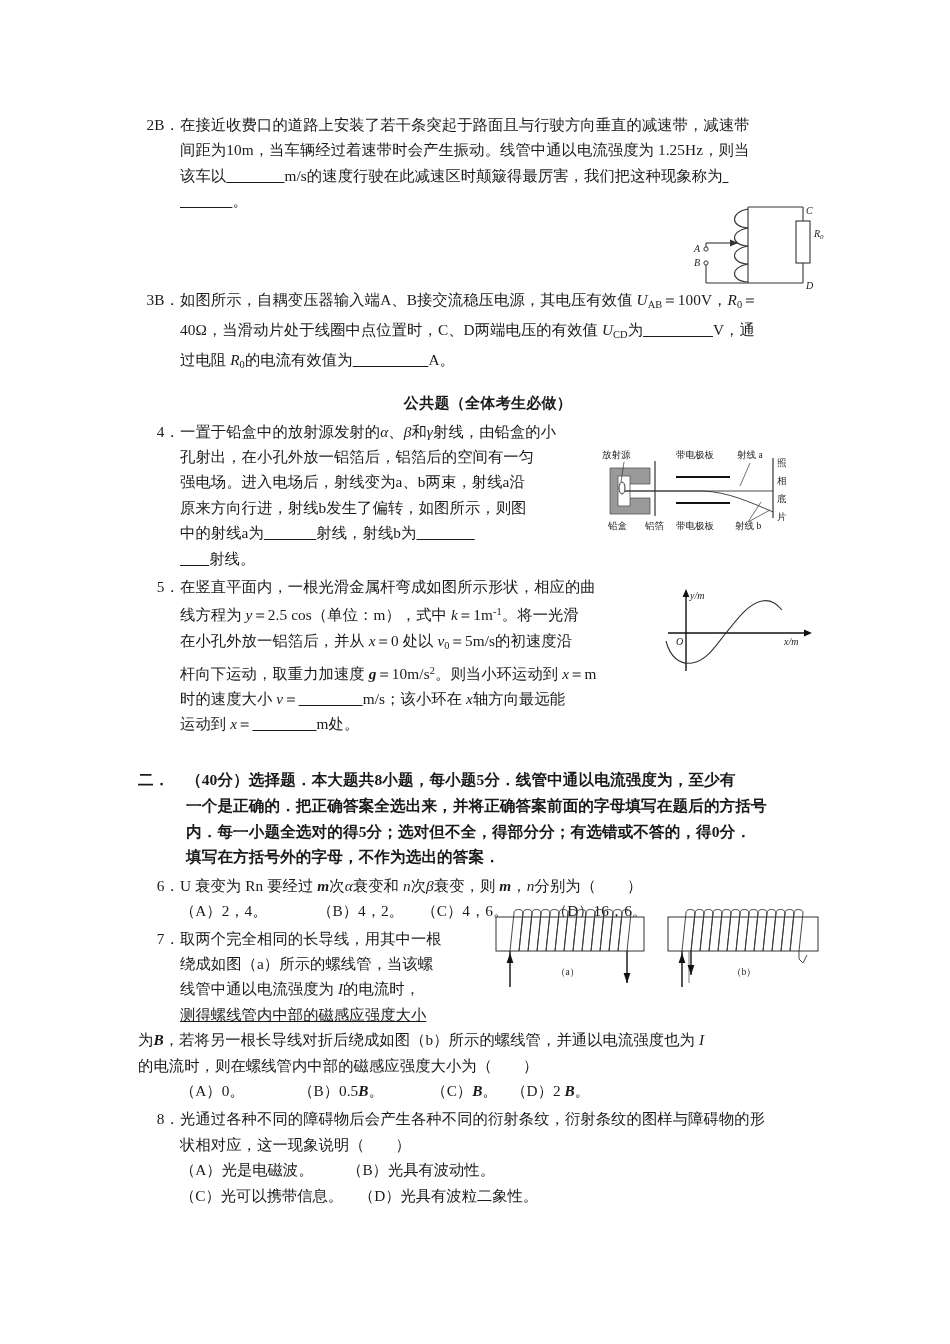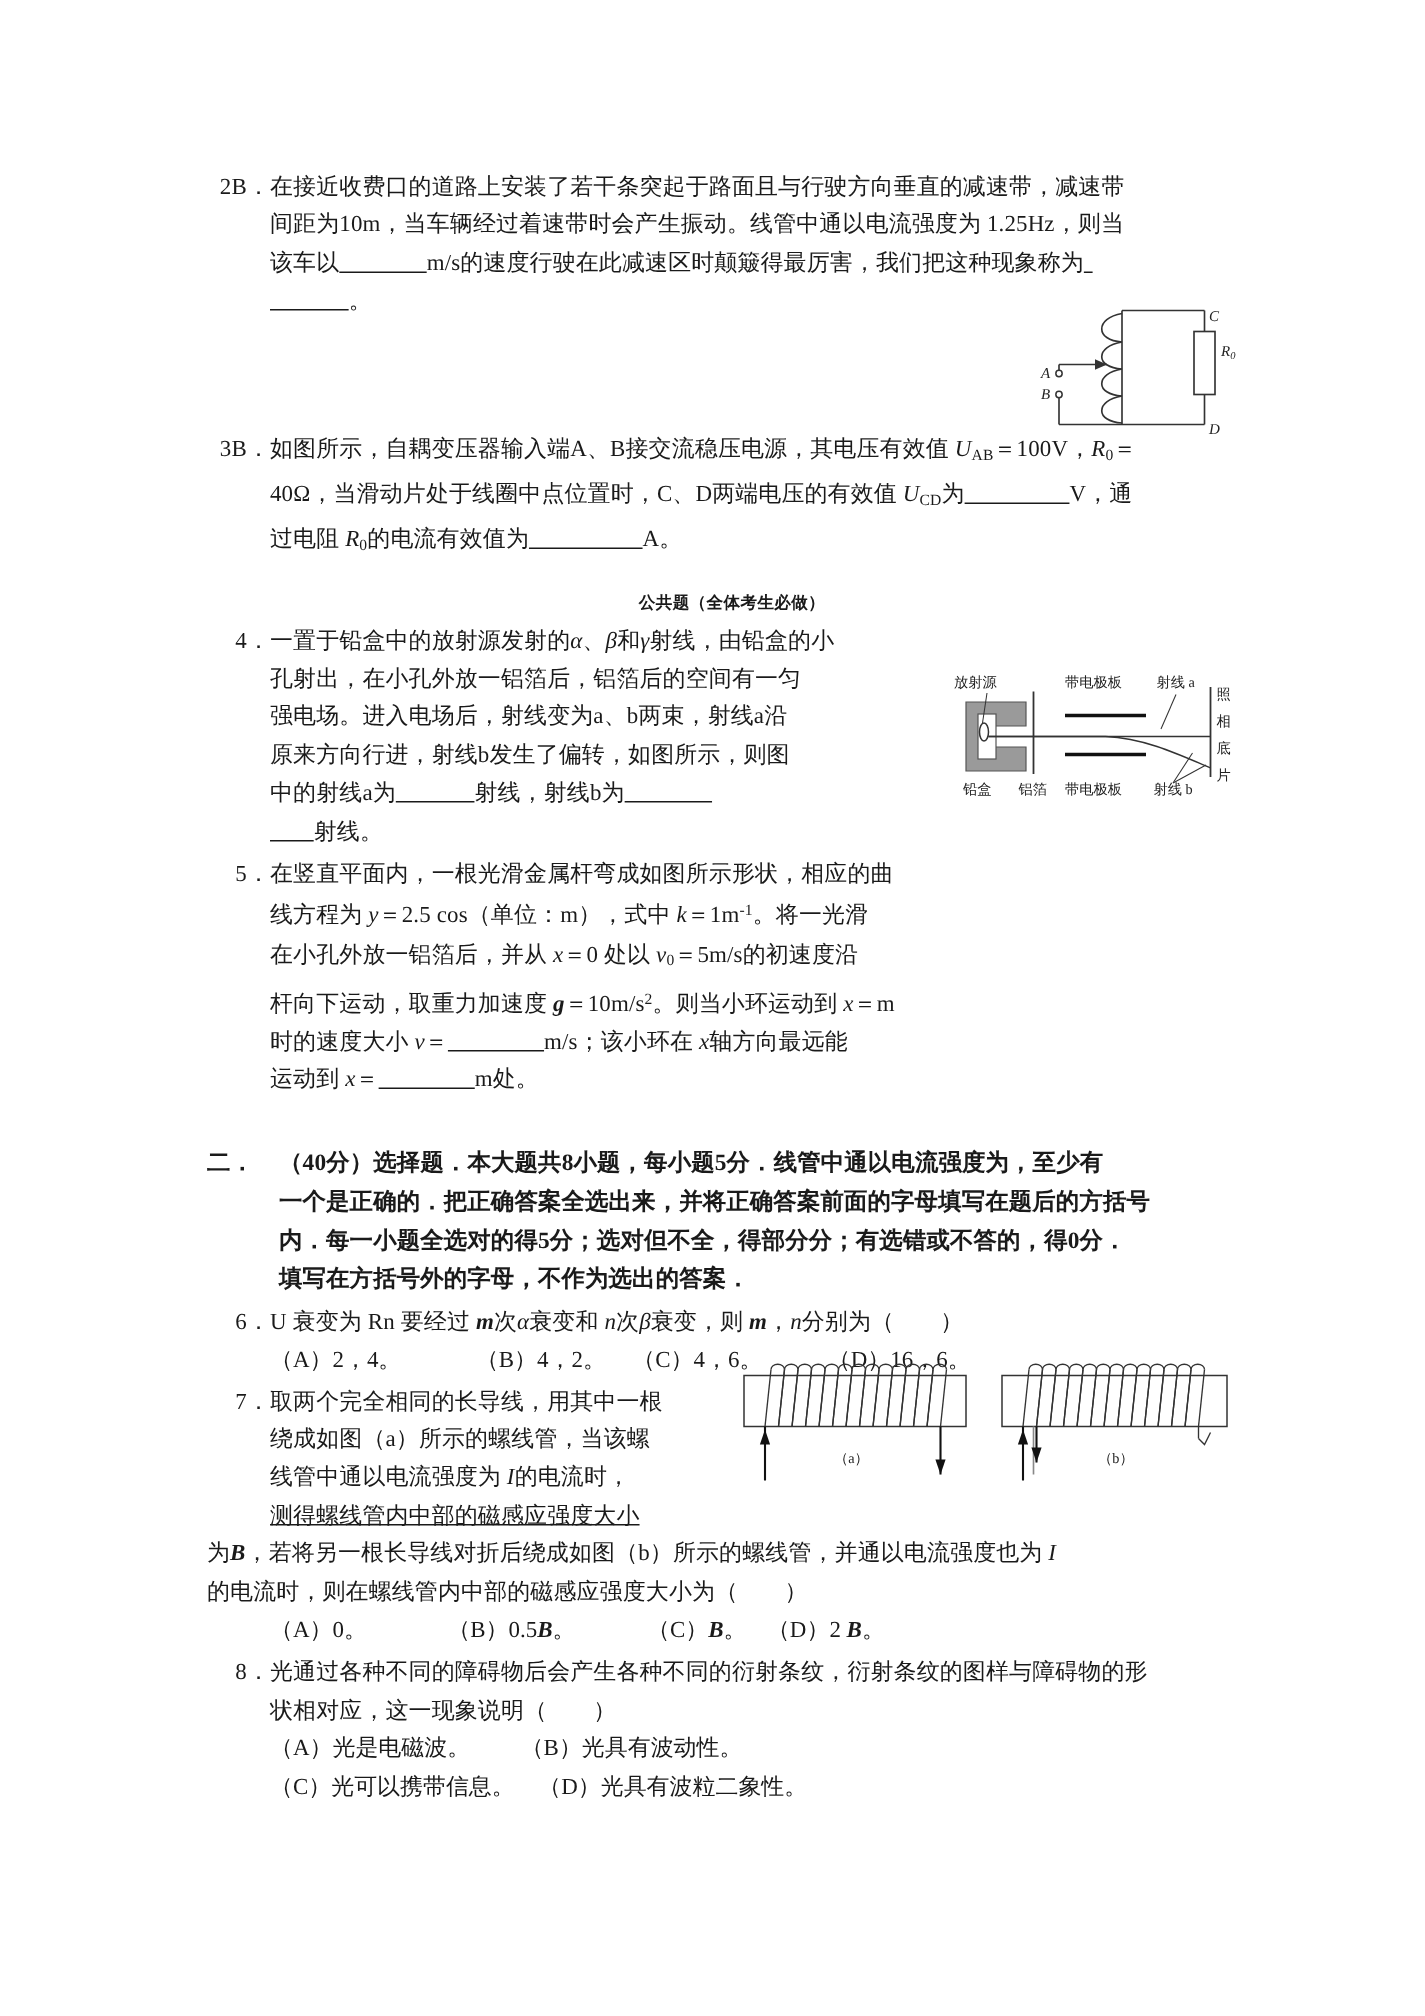--- a/index.html
+++ b/index.html
@@ -51,21 +51,21 @@
   }
   i, .it { font-style: italic; }
   .bi { font-style: italic; font-weight: bold; }
   sub { font-size: 0.68em; vertical-align: -0.25em; }
   sup { font-size: 0.68em; vertical-align: 0.45em; }
   .blank { text-decoration: underline; letter-spacing: 2px; }
 
   .center-head {
     text-align: center;
     font-weight: bold;
-    font-size: 11px;
+    font-size: 15px;
     font-family: Liberation Sans, sans-serif;
     letter-spacing: 0.3px;
   }
 
   .sec-head {
     font-weight: bold;
     font-size: 15.6px;
     line-height: 25.6px;
     text-align: justify;
   }
@@ -80,21 +80,21 @@
     line-height: 25.4px;
     padding-left: 42px;
   }
 
   
   .fig { position: absolute; }
 
   
   #fig-transformer { left: 672px; top: 203px; width: 160px; height: 86px; }
   
-  #fig-radiation { left: 632px; top: 436px; width: 240px; height: 110px; }
+  #fig-radiation { left: 598px; top: 436px; width: 240px; height: 110px; }
   
   #fig-curve { left: 664px; top: 583px; width: 172px; height: 100px; }
   
   #fig-solenoid { left: 492px; top: 903px; width: 340px; height: 100px; }
 
   svg { display: block; overflow: visible; }
 
   .fig-label {
     font-family: "Liberation Serif", "DejaVu Serif", serif;
     font-size: 9.5px;
@@ -282,20 +282,35 @@
       <text class="fig-label" x="78" y="93">带电极板</text>
       <text class="fig-label" x="137" y="93">射线 b</text>
 
       <text class="fig-label" x="179" y="30">照</text>
       <text class="fig-label" x="179" y="48">相</text>
       <text class="fig-label" x="179" y="66">底</text>
       <text class="fig-label" x="179" y="84">片</text>
     </svg>
   </div>
 
+  <div class="fig" id="fig-curve">
+    <svg width="172" height="100" viewBox="0 0 172 100">
+
+      <line x1="22" y1="88" x2="22" y2="12" stroke="#111" stroke-width="1.4"></line>
+      <polygon points="22,6 18.6,14 25.4,14" fill="#111"></polygon>
+
+      <line x1="4" y1="50" x2="142" y2="50" stroke="#111" stroke-width="1.4"></line>
+      <polygon points="148,50 140,46.6 140,53.4" fill="#111"></polygon>
+
+      <path d="M2 58 C6 74, 16 82, 28 80 C44 77, 52 62, 62 50 C74 35, 84 21, 98 18 C108 16, 114 22, 118 27" fill="none" stroke="#333" stroke-width="1.1"></path>
+      <text class="fig-label-i" x="26" y="16">y/m</text>
+      <text class="fig-label-i" x="120" y="62">x/m</text>
+      <text class="fig-label-i" x="12" y="62">O</text>
+    </svg>
+  </div>
 
   <div class="fig" id="fig-solenoid">
     <svg width="340" height="100" viewBox="0 0 340 100">
 
       <rect x="4" y="14" width="148" height="34" fill="#fff" stroke="#333" stroke-width="1"></rect>
       <g stroke="#333" stroke-width="0.9" fill="none">
         <path d="M18 48 L22 10"></path>
           <path d="M22 10 A4.5 3.5 0 0 1 31 10"></path>
           <path d="M31 10 L27 48"></path>
         <path d="M27 48 L31 10"></path>

